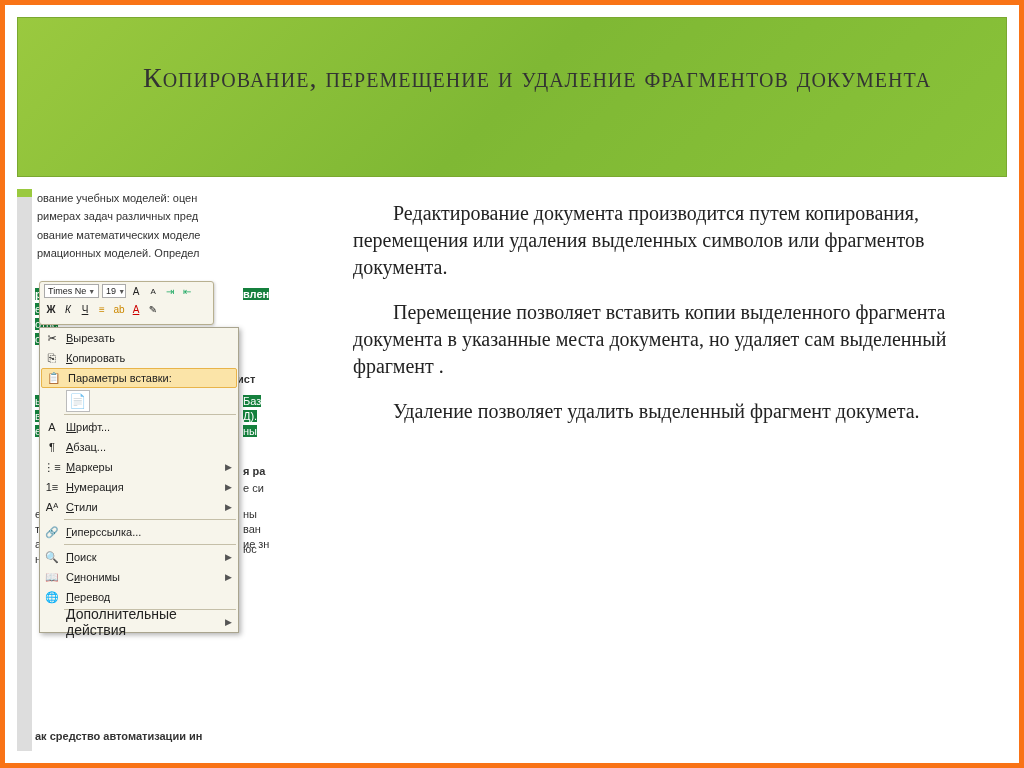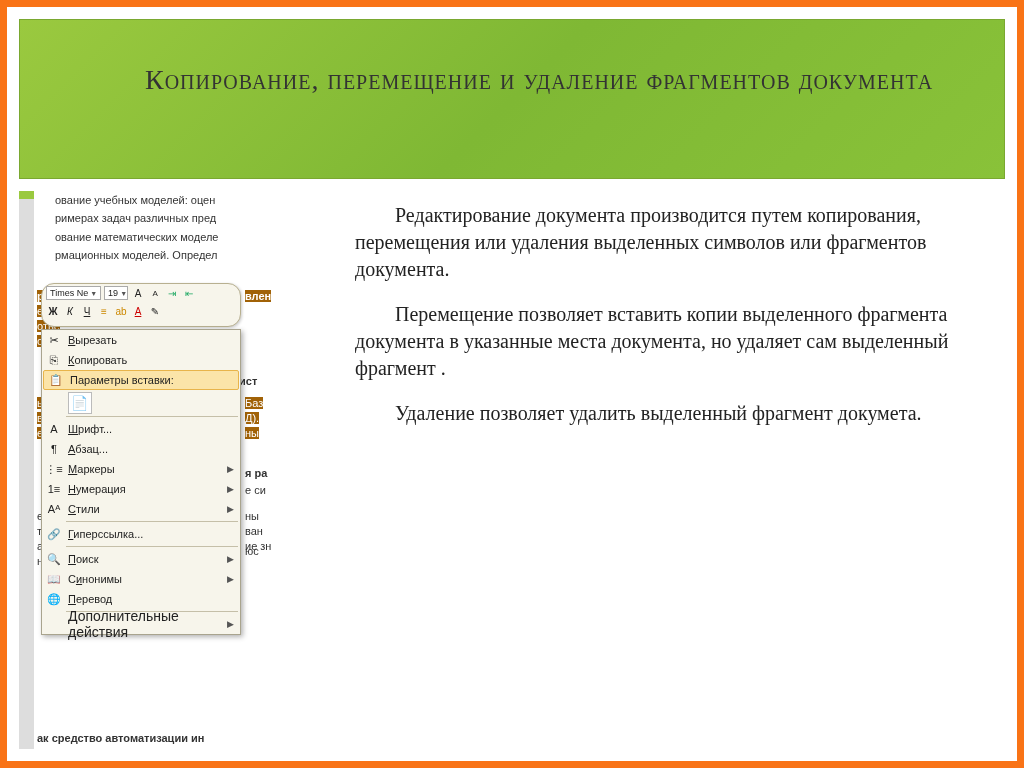--- a/index.html
+++ b/index.html
@@ -1,25 +1,25 @@
 <!DOCTYPE html>
 <html><head>
 <meta charset="utf-8">
 <style>
 *{margin:0;padding:0;box-sizing:border-box}
 body{width:1024px;height:768px;font-family:Georgia,'Times New Roman',serif;background:#fff;position:relative;overflow:hidden}
-.slide{width:100%;height:100%;position:relative;background:#fff;border:7px solid #f97316}
+.slide{width:100%;height:100%;position:relative;background:#fff;border:5px solid #f97316}
 .header-band{position:absolute;top:12px;left:12px;right:12px;height:160px;background:linear-gradient(135deg,#9ac93f 0%,#7fb834 50%,#89c239 100%);border:1px solid #7aa830}
 .title{position:absolute;top:40px;left:125px;right:30px;font-variant:small-caps;font-size:28px;color:#333;font-weight:400;letter-spacing:1px;line-height:1.4}
 .left-strip{position:absolute;top:184px;left:12px;width:15px;bottom:12px;background:#ddd}
 .left-strip::before{content:"";position:absolute;top:0;left:0;right:0;height:8px;background:#9ac93f}
 .screenshot{position:absolute;top:184px;left:28px;width:308px;height:560px;background:#fff;overflow:hidden;font-family:Arial,sans-serif;font-size:11px;color:#222}
-.doc-text{padding:2px 20px;line-height:1.3;color:#333}
-.hl{background:#a16207;color:#fff}
-.mini-toolbar{position:absolute;top:92px;left:6px;width:200px;height:44px;background:#f7f5eb;border:1px solid #b8b090;border-radius:13px;box-shadow:1px 1px 3px rgba(0,0,0,0.2);font-size:10px}
+.doc-text{padding:2px 4px;line-height:1.3;color:#333}
+.hl{background:#15803d;color:#fff}
+.mini-toolbar{position:absolute;top:92px;left:6px;width:175px;height:44px;background:#f7f5eb;border:1px solid #b8b090;border-radius:3px;box-shadow:1px 1px 3px rgba(0,0,0,0.2);font-size:10px}
 .mini-row{display:flex;align-items:center;gap:3px;padding:2px 4px}
 .mini-font{border:1px solid #aaa;background:#fff;padding:1px 3px;font-size:9px;display:inline-flex;align-items:center}
 .mini-sz{border:1px solid #aaa;background:#fff;padding:1px 3px;width:24px;font-size:9px}
 .mini-btn{width:14px;height:14px;display:inline-flex;align-items:center;justify-content:center;font-size:10px}
 .ctx-menu{position:absolute;top:138px;left:6px;width:200px;background:#f7f5eb;border:1px solid #a9a48e;box-shadow:2px 2px 5px rgba(0,0,0,0.3);font-size:11px}
 .ctx-item{display:flex;align-items:center;height:20px;padding:1px 6px 1px 2px}
 .ctx-item.sel{background:#fbe4a8;border:1px solid #e8b44a;border-radius:2px;margin:0 1px}
 .ctx-ico{width:20px;display:inline-flex;justify-content:center;font-size:11px}
 .ctx-lab{flex:1;padding-left:4px}
 .ctx-lab u{text-decoration:underline}

